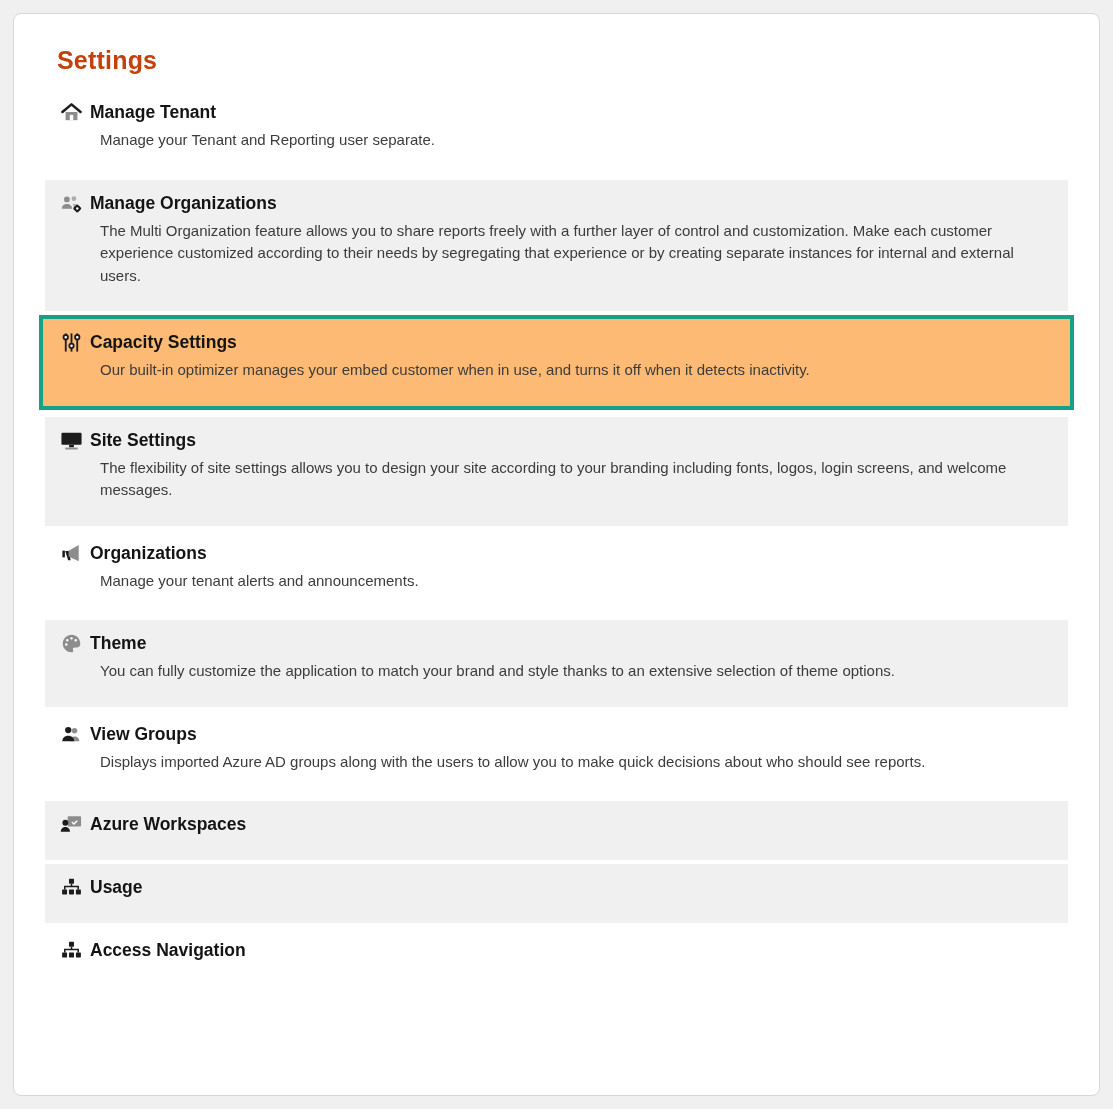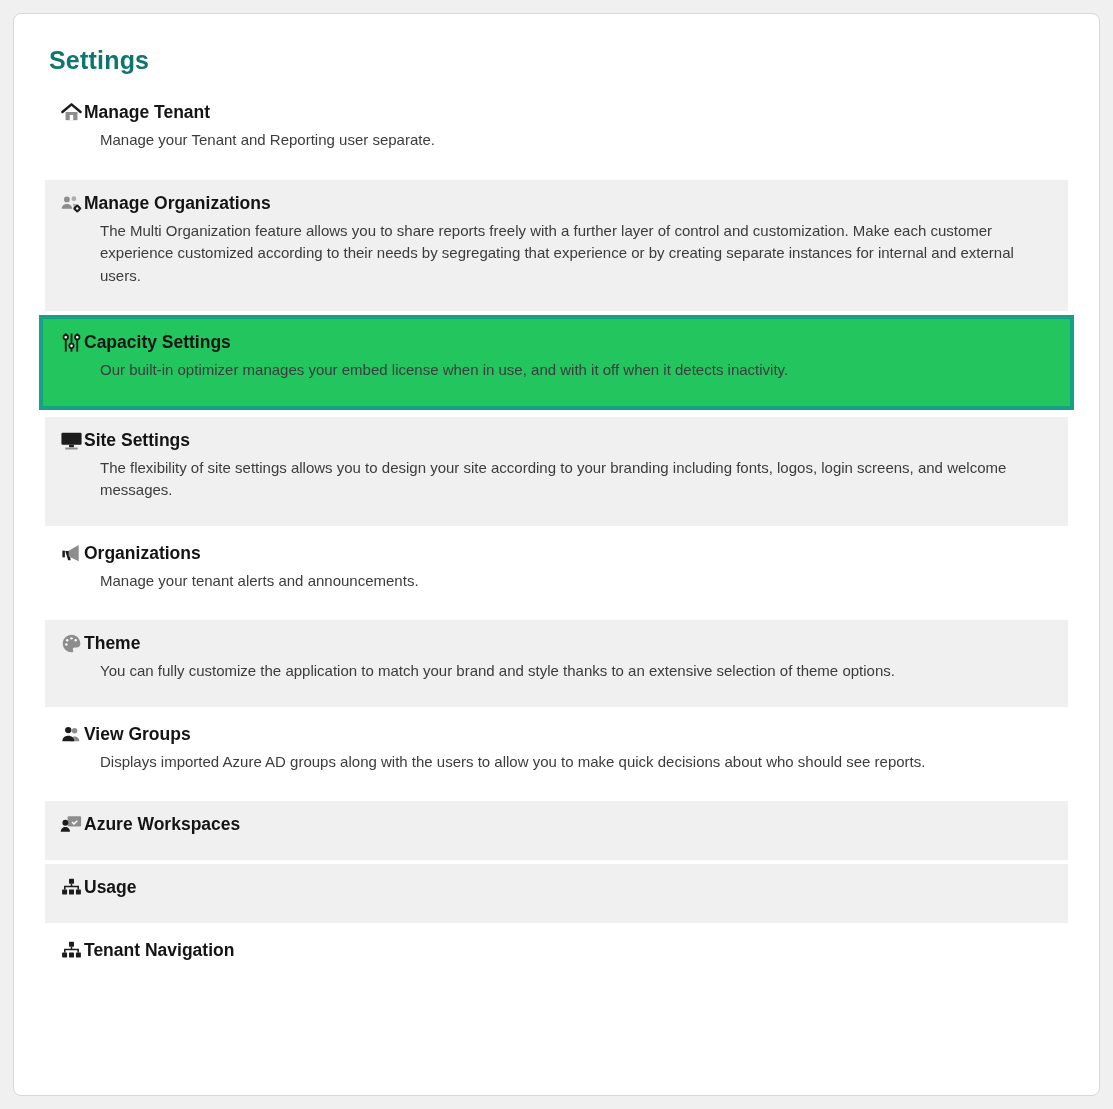--- a/index.html
+++ b/index.html
@@ -15,39 +15,39 @@
     margin: 13px;
     min-height: 1083px;
     background: #ffffff;
     border: 1px solid #d7d7da;
     border-radius: 8px;
     padding: 26px 31px 40px 31px;
   }
   .page-title {
     font-size: 25px;
     font-weight: 700;
-    color: #0f766e;
-    margin: 6px 0 14px 4px;
+    color: #c2410c;
+    margin: 6px 0 14px 12px;
     letter-spacing: 0.2px;
   }
   .settings-list { display: block; }
   .settings-row {
     background: #ffffff;
     padding: 12px 14px 24px 14px;
     margin-bottom: 4px;
     cursor: pointer;
   }
   .settings-row.alt { background: var(--row-alt); }
   .settings-row.highlighted {
     border: 4px solid var(--accent);
     margin: 3px -6px 7px -6px;
     padding: 12px 16px 24px 16px;
-    background: #22c55e;
-  }
-  .row-head { display: flex; align-items: center; }
+    background: #fdba74;
+  }
+  .row-head { display: flex; align-items: center; gap: 6px; }
   .row-icon { width: 25px; height: 23px; display: inline-flex; align-items: center; justify-content: center; flex: 0 0 auto; }
   .row-icon svg { width: 23px; height: 23px; display: block; }
   .row-title {
     font-size: 17.5px;
     font-weight: 700;
     color: #141414;
   }
   .row-desc {
     margin: 5px 0 0 41px;
     font-size: 15px;
@@ -103,21 +103,21 @@
               <line x1="6" y1="2.5" x2="6" y2="21.5" stroke-width="1.9"></line>
               <line x1="12" y1="2.5" x2="12" y2="21.5" stroke-width="1.9"></line>
               <line x1="18" y1="2.5" x2="18" y2="21.5" stroke-width="1.9"></line>
               <circle cx="6" cy="6.5" r="2.3" fill="#ffffff" stroke-width="1.9"></circle>
               <circle cx="12" cy="15.5" r="2.3" fill="#ffffff" stroke-width="1.9"></circle>
               <circle cx="18" cy="6.5" r="2.3" fill="#ffffff" stroke-width="1.9"></circle>
             </svg>
           </span>
       <span class="row-title">Capacity Settings</span>
     </div>
-    <div class="row-desc">Our built-in optimizer manages your embed license when in use, and with it off when it detects inactivity.</div>
+    <div class="row-desc">Our built-in optimizer manages your embed customer when in use, and turns it off when it detects inactivity.</div>
   </div>
       <div class="settings-row alt">
     <div class="row-head">
       <span class="row-icon">
             <svg viewBox="0 0 24 24">
               <rect x="1.5" y="4" width="21" height="12.5" rx="1.2" fill="#1c1c1c"></rect>
               <rect x="9.5" y="16.5" width="5" height="2.6" fill="#1c1c1c"></rect>
               <rect x="5.5" y="19.4" width="13" height="2" fill="#8d8d8d"></rect>
             </svg>
           </span>
@@ -202,18 +202,18 @@
             <svg viewBox="0 0 24 24">
               <path d="M12 8v3M5 14v-3h14v3" stroke="#1c1c1c" stroke-width="1.6" fill="none"></path>
               <g fill="#1c1c1c">
                 <rect x="9.4" y="2.8" width="5.2" height="5.2" rx="0.6"></rect>
                 <rect x="2.2" y="14" width="5.2" height="5.2" rx="0.6"></rect>
                 <rect x="9.4" y="14" width="5.2" height="5.2" rx="0.6"></rect>
                 <rect x="16.6" y="14" width="5.2" height="5.2" rx="0.6"></rect>
               </g>
             </svg>
           </span>
-      <span class="row-title">Tenant Navigation</span>
+      <span class="row-title">Access Navigation</span>
     </div>
 
   </div>
     </div>
 </div>
 
 </body></html>

